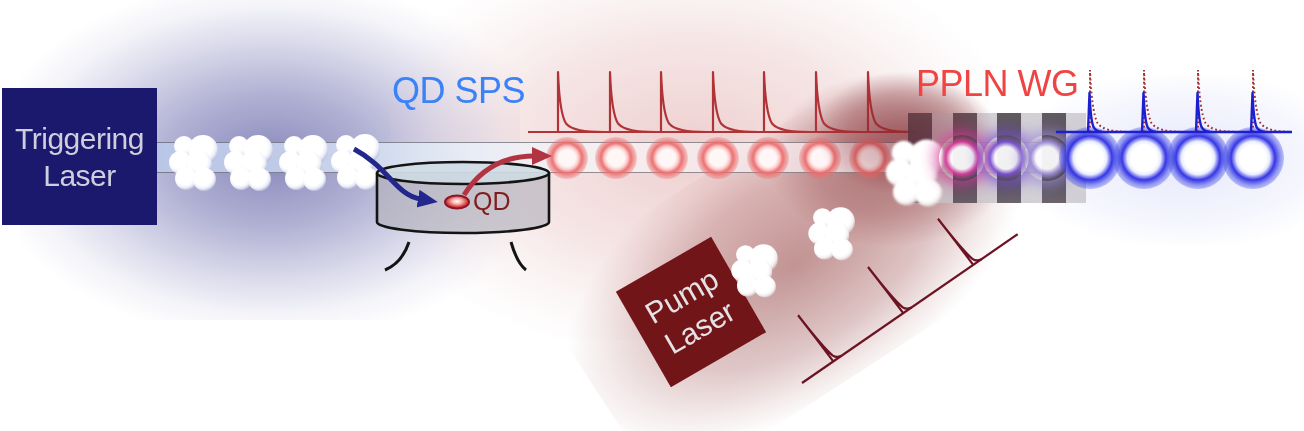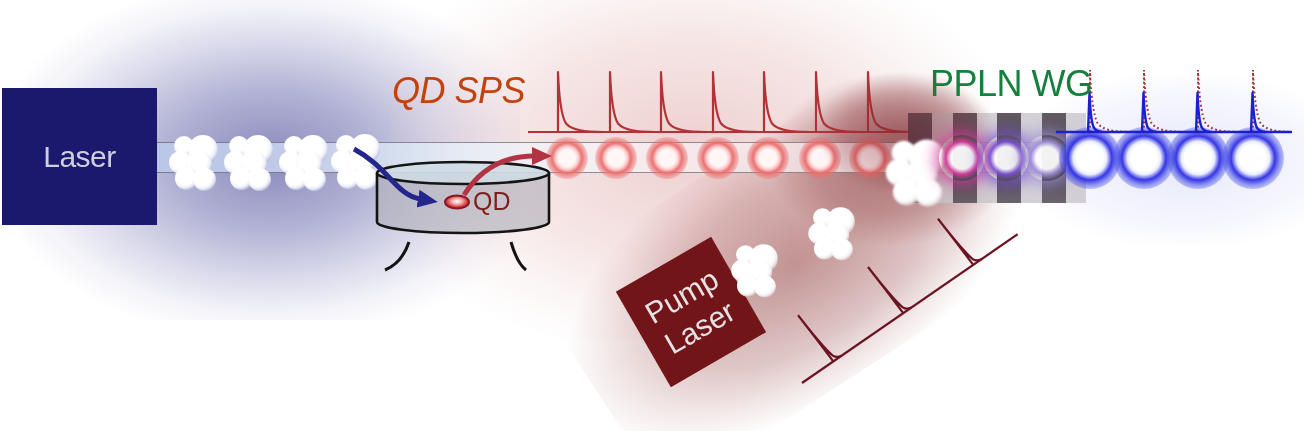--- a/index.html
+++ b/index.html
@@ -163,20 +163,21 @@
       <path d="M409 242 Q402 263 385 270" fill="none" stroke="#141414" stroke-width="3"></path>
       <path d="M511 242 Q517 263 526 270" fill="none" stroke="#141414" stroke-width="3"></path>
       <ellipse id="qd-dot" cx="457" cy="202" rx="12" ry="6.5" fill="url(#qdg)" stroke="#8c1626" stroke-width="2"></ellipse>
     </g>
 
     <path id="trigger-arrow" d="M354 149 C388 167 396 195 420 199" fill="none" stroke="#23268c" stroke-width="5" marker-end="url(#ah-blue)"></path>
     <path id="emission-arrow" d="M464 195 C482 166 506 156 534 156" fill="none" stroke="#b23443" stroke-width="5" marker-end="url(#ah-red)"></path>
   </svg>
 
   <div class="laser-box" id="box-trigger" style="background: rgb(27, 25, 109); color: rgb(207, 206, 222);">
+    <span>Triggering</span>
     <span>Laser</span>
   </div>
 
   <div class="laser-box" id="box-pump" style="background: rgb(114, 21, 25); color: rgb(229, 226, 229);">
     <span>Pump</span>
     <span>Laser</span>
   </div>
 
   <div id="wg-block" style="left: 908px; top: 113px; width: 178px; height: 90px;">
       <div class="stripe-dark" style="width: 24px; height: 100%;"></div>
@@ -233,17 +234,17 @@
       </g>
     <path id="out-base" fill="none" stroke="#1c1fd0" stroke-width="2.4" d="M1056 132 H1292"></path>
     <g id="g-out-blue" fill="none" stroke="#1c1fd0" stroke-width="2.4" stroke-linejoin="round">
         <use href="#shape-blue-pulse" xlink:href="#shape-blue-pulse" transform="translate(1090 132)"></use>
         <use href="#shape-blue-pulse" xlink:href="#shape-blue-pulse" transform="translate(1144 132)"></use>
         <use href="#shape-blue-pulse" xlink:href="#shape-blue-pulse" transform="translate(1198 132)"></use>
         <use href="#shape-blue-pulse" xlink:href="#shape-blue-pulse" transform="translate(1253 132)"></use>
       </g>
   </svg>
 
-  <div class="big-label" id="label-qdsps" style="color: #c2410c; font-style: italic;">QD SPS</div>
-  <div class="big-label" id="label-pplnwg" style="color: #15803d; margin-left: 14px;">PPLN WG</div>
+  <div class="big-label" id="label-qdsps" style="color: #3b82f6;">QD SPS</div>
+  <div class="big-label" id="label-pplnwg" style="color: #ef4444;">PPLN WG</div>
   <div id="label-qd" style="color: #7f1d1d;">QD</div>
 
 </div>
 
 </body></html>

